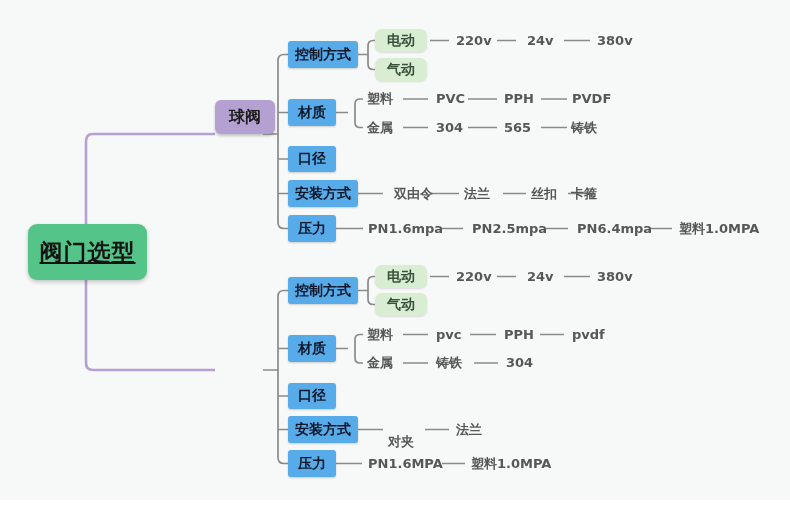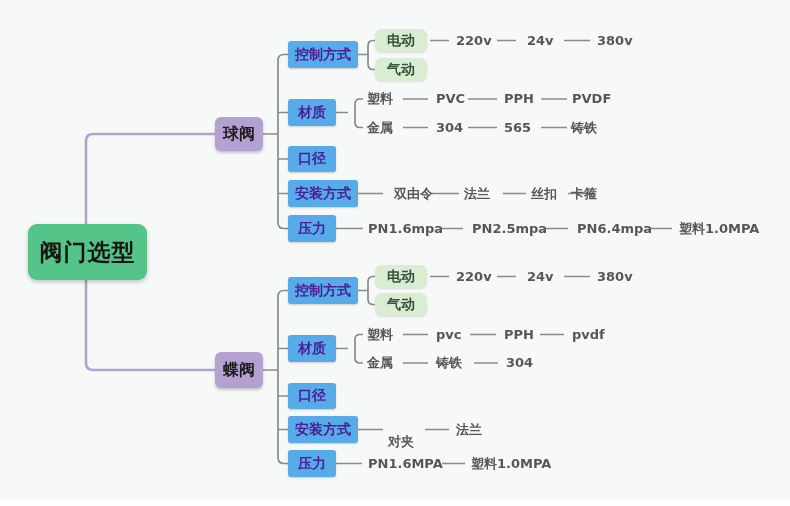--- a/index.html
+++ b/index.html
@@ -4,24 +4,24 @@
 <style>
   html,body{margin:0;padding:0;background:#ffffff;}
   body{font-family:"DejaVu Sans","Liberation Sans",sans-serif;}
   .canvas{position:relative;width:790px;height:500px;background:#f7f8f8;overflow:hidden;}
   .links{position:absolute;left:0;top:0;width:790px;height:500px;}
   .links .gray{stroke:#8a8a8a;stroke-width:1.7;fill:none;}
   .links .purple{stroke:#b5a0d2;stroke-width:2.6;fill:none;}
   .node{position:absolute;display:flex;align-items:center;justify-content:center;
         box-sizing:border-box;white-space:nowrap;cursor:default;}
   .root{background:#55c488;color:#141414;font-size:23px;font-weight:bold;
-        border-radius:9px;box-shadow:0 2px 4px rgba(0,0,0,0.22);letter-spacing:1px;}
+        border-radius:9px;box-shadow:0 2px 4px rgba(0,0,0,0.22);letter-spacing:1px;text-decoration:underline;}
   .branch{background:#b5a0d2;color:#1c1c1c;font-size:16px;font-weight:bold;
         border-radius:6px;box-shadow:0 2px 3px rgba(0,0,0,0.22);}
-  .topic{background:#56abe8;color:#4c1d95;font-size:14px;font-weight:bold;
+  .topic{background:#56abe8;color:#0f172a;font-size:14px;font-weight:bold;
         border-radius:3px;box-shadow:0 1px 2px rgba(0,0,0,0.18);}
   .sub{background:#d8edd2;color:#39503c;font-size:14px;font-weight:bold;
         border-radius:7px;box-shadow:0 1px 2px rgba(0,0,0,0.12);}
   .leaf{position:absolute;height:18px;line-height:18px;font-size:13px;font-weight:bold;
         color:#575757;white-space:nowrap;cursor:default;}
 </style>
 </head>
 <body>
 
 <div class="canvas">
@@ -51,21 +51,21 @@
       M336 348.5 H348
       M363 334.5 H360 Q355 334.5 355 339.5 V358 Q355 363 360 363 H363
       M403 334.5 H428 M470 334.5 H496 M540 334.5 H564
       M403 363 H428 M474 363 H498
       M358 429.5 H383 M425 429.5 H449
       M336 463.5 H362 M442 463.5 H465"></path>
   </svg>
 
   <div class="node root" style="left:28px;top:224px;width:119px;height:56px">阀门选型</div>
 
-  <div class="node branch" style="left:215px;top:117px;width:48px;height:34px">球阀</div>
+  <div class="node branch" style="left:215px;top:100px;width:60px;height:34px">球阀</div>
 
   <div class="node topic" style="left:288px;top:41px;width:70px;height:27px">控制方式</div>
   <div class="node sub" style="left:375px;top:29px;width:52px;height:23px">电动</div>
   <div class="node sub" style="left:375px;top:58px;width:52px;height:23px">气动</div>
   <span class="leaf" style="left:456px;top:32px">220v</span>
   <span class="leaf" style="left:527px;top:32px">24v</span>
   <span class="leaf" style="left:597px;top:32px">380v</span>
 
   <div class="node topic" style="left:288px;top:99px;width:48px;height:27px">材质</div>
   <span class="leaf" style="left:367px;top:90px">塑料</span>
@@ -84,21 +84,20 @@
   <span class="leaf" style="left:464px;top:185px">法兰</span>
   <span class="leaf" style="left:531px;top:185px">丝扣</span>
   <span class="leaf" style="left:571px;top:185px">卡箍</span>
 
   <div class="node topic" style="left:288px;top:215px;width:48px;height:27px">压力</div>
   <span class="leaf" style="left:368px;top:220px">PN1.6mpa</span>
   <span class="leaf" style="left:472px;top:220px">PN2.5mpa</span>
   <span class="leaf" style="left:577px;top:220px">PN6.4mpa</span>
   <span class="leaf" style="left:679px;top:220px">塑料1.0MPA</span>
 
-  <div class="node branch" style="left:215px;top:352px;width:48px;height:36px">蝶阀</div>
 
   <div class="node topic" style="left:288px;top:277px;width:70px;height:27px">控制方式</div>
   <div class="node sub" style="left:375px;top:265px;width:52px;height:23px">电动</div>
   <div class="node sub" style="left:375px;top:293px;width:52px;height:23px">气动</div>
   <span class="leaf" style="left:456px;top:268px">220v</span>
   <span class="leaf" style="left:527px;top:268px">24v</span>
   <span class="leaf" style="left:597px;top:268px">380v</span>
 
   <div class="node topic" style="left:288px;top:335px;width:48px;height:27px">材质</div>
   <span class="leaf" style="left:367px;top:326px">塑料</span>

